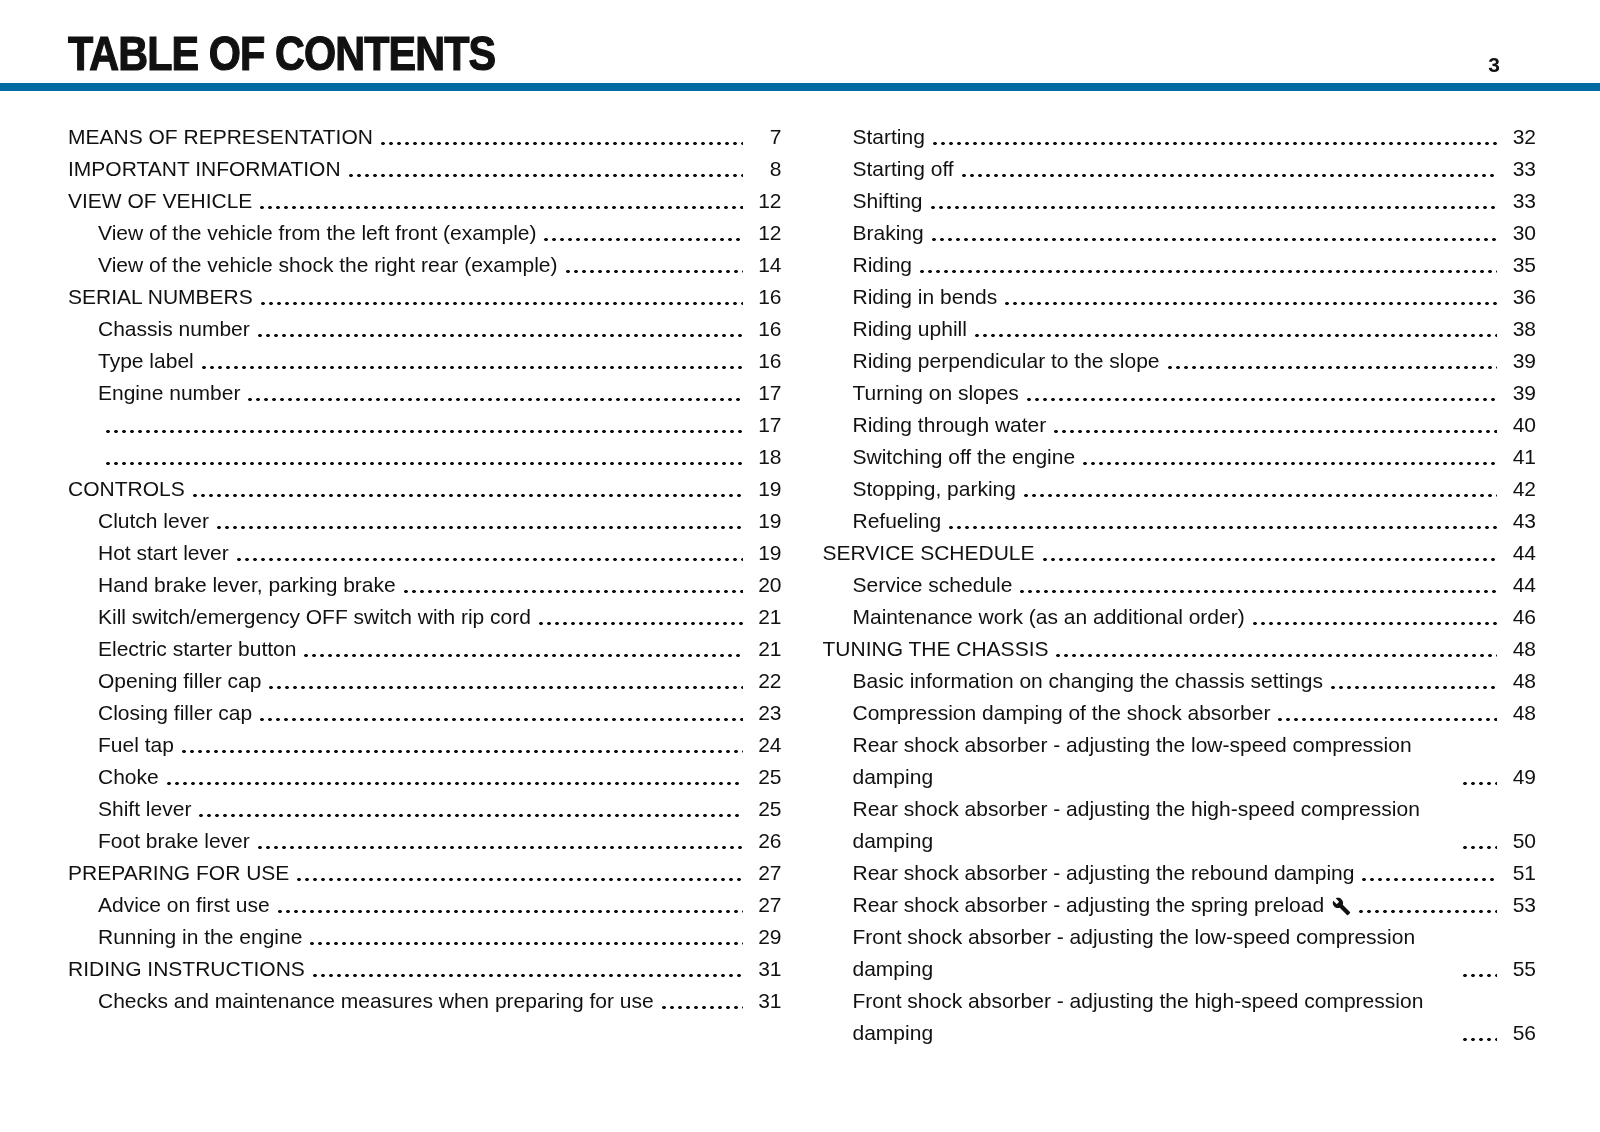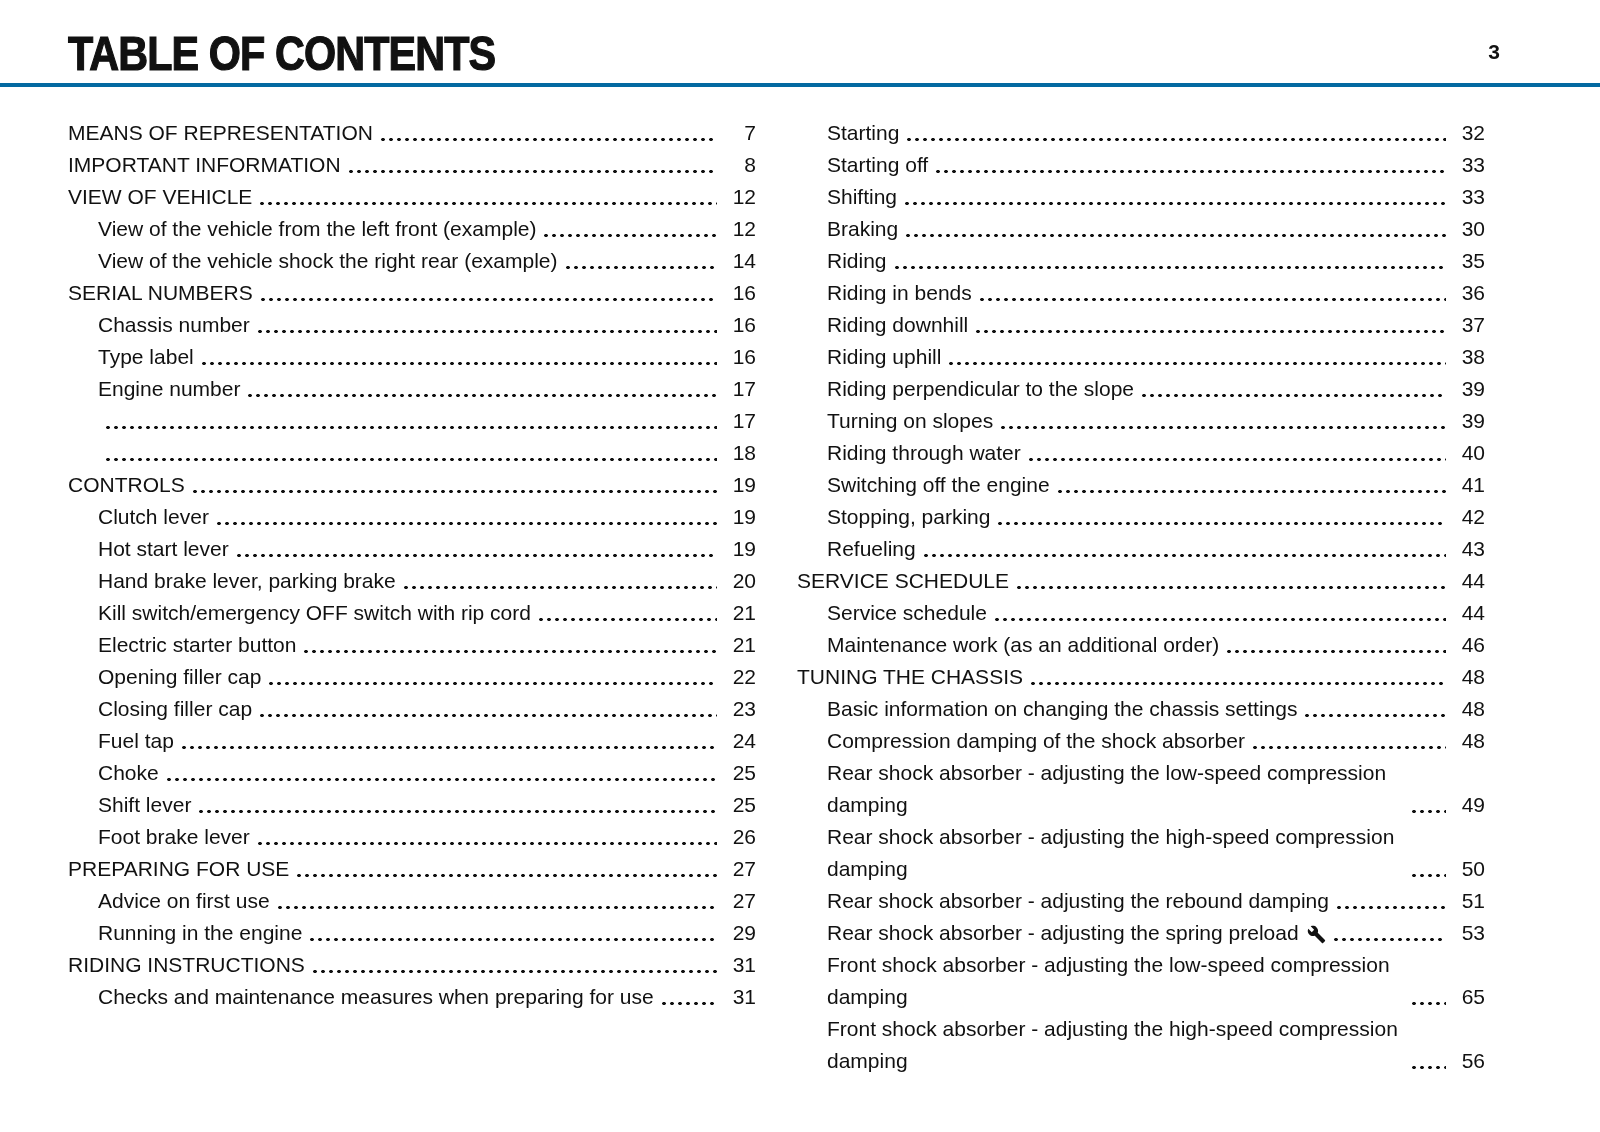--- a/index.html
+++ b/index.html
@@ -8,43 +8,43 @@
     width: 1600px;
     height: 1132px;
     background: #ffffff;
     color: #111111;
     font-family: "Liberation Sans", "DejaVu Sans", sans-serif;
     overflow: hidden;
   }
   .header {
     display: flex;
     justify-content: space-between;
-    align-items: center;
-    border-bottom: 4px solid #0369a1;
+    align-items: flex-end;
+    border-bottom: 8px solid #0369a1;
     padding: 26px 100px 0 68px;
   }
   .title {
     font-size: 48px;
     font-weight: bold;
     letter-spacing: -1px;
     -webkit-text-stroke: 1.2px #111111;
     transform: scaleX(0.86);
     transform-origin: left bottom;
     white-space: nowrap;
     margin-bottom: 2px;
   }
   .page-number {
     font-size: 21px;
     font-weight: bold;
     padding-bottom: 6px;
   }
   .toc {
     display: flex;
     gap: 41px;
-    padding: 30px 115px 0 68px;
+    padding: 30px 64px 0 68px;
   }
   .toc-column { flex: 1 1 0; min-width: 0; }
   .toc-entry {
     display: flex;
     align-items: flex-end;
     font-size: 21px;
     line-height: 32px;
   }
   .toc-entry.sub { padding-left: 30px; justify-content: center; }
   .toc-label { flex: 0 1 auto; }
@@ -311,26 +311,20 @@
     <span class="toc-page">35</span>
   </div>
 
   <div class="toc-entry sub">
     <span class="toc-label">Riding in bends</span>
 
     <span class="toc-dots"></span>
     <span class="toc-page">36</span>
   </div>
 
-  <div class="toc-entry sub">
-    <span class="toc-label">Riding downhill</span>
-
-    <span class="toc-dots"></span>
-    <span class="toc-page">37</span>
-  </div>
 
   <div class="toc-entry sub">
     <span class="toc-label">Riding uphill</span>
 
     <span class="toc-dots"></span>
     <span class="toc-page">38</span>
   </div>
 
   <div class="toc-entry sub">
     <span class="toc-label">Riding perpendicular to the slope</span>
@@ -445,21 +439,21 @@
       </svg>
     </span>
     <span class="toc-dots"></span>
     <span class="toc-page">53</span>
   </div>
 
   <div class="toc-entry sub">
     <span class="toc-label">Front shock absorber - adjusting the low-speed compression damping</span>
 
     <span class="toc-dots"></span>
-    <span class="toc-page">65</span>
+    <span class="toc-page">55</span>
   </div>
 
   <div class="toc-entry sub">
     <span class="toc-label">Front shock absorber - adjusting the high-speed compression damping</span>
 
     <span class="toc-dots"></span>
     <span class="toc-page">56</span>
   </div>
 </section>
   </main>

